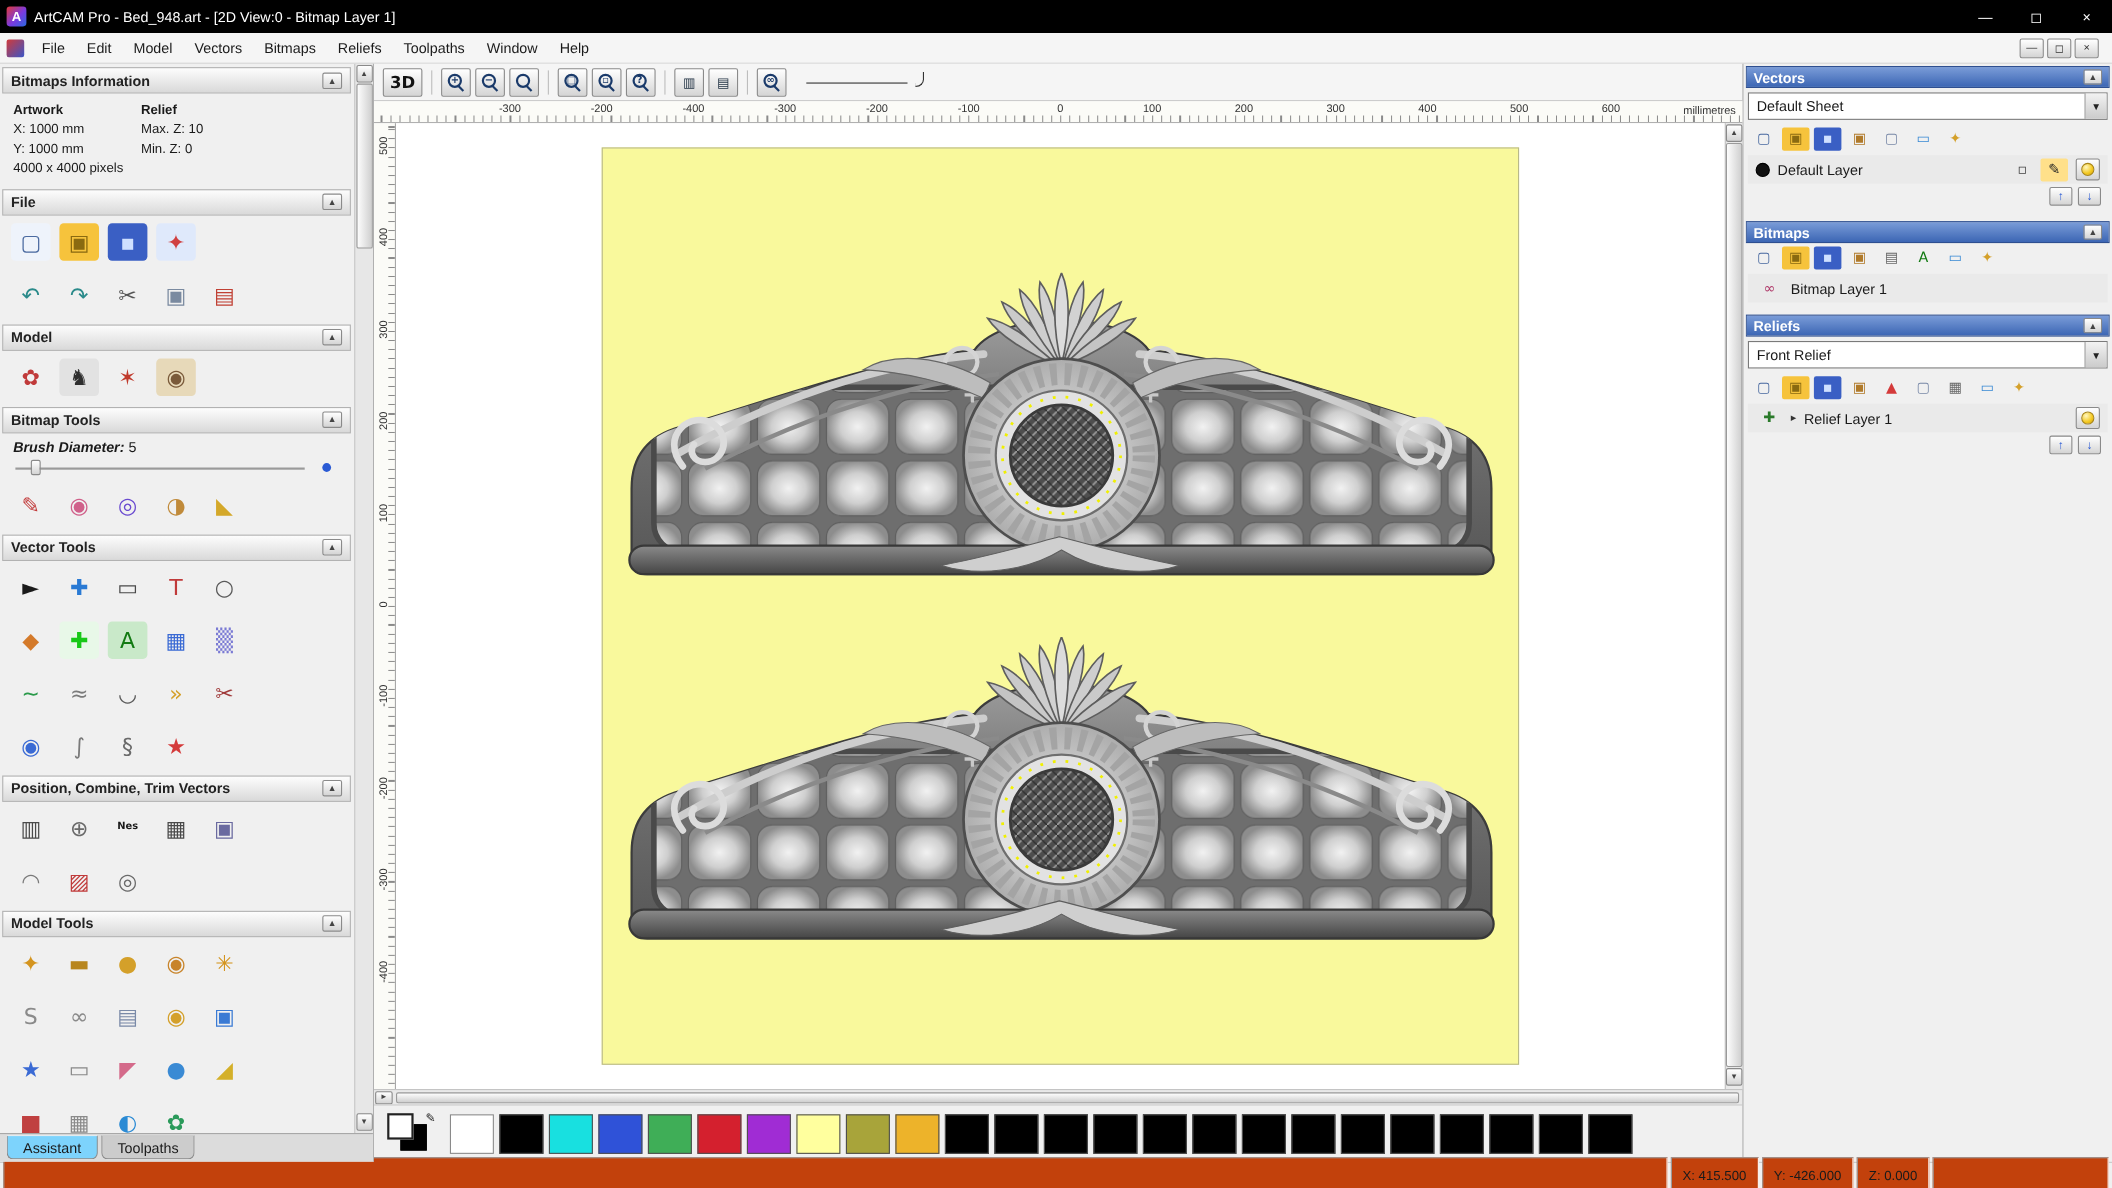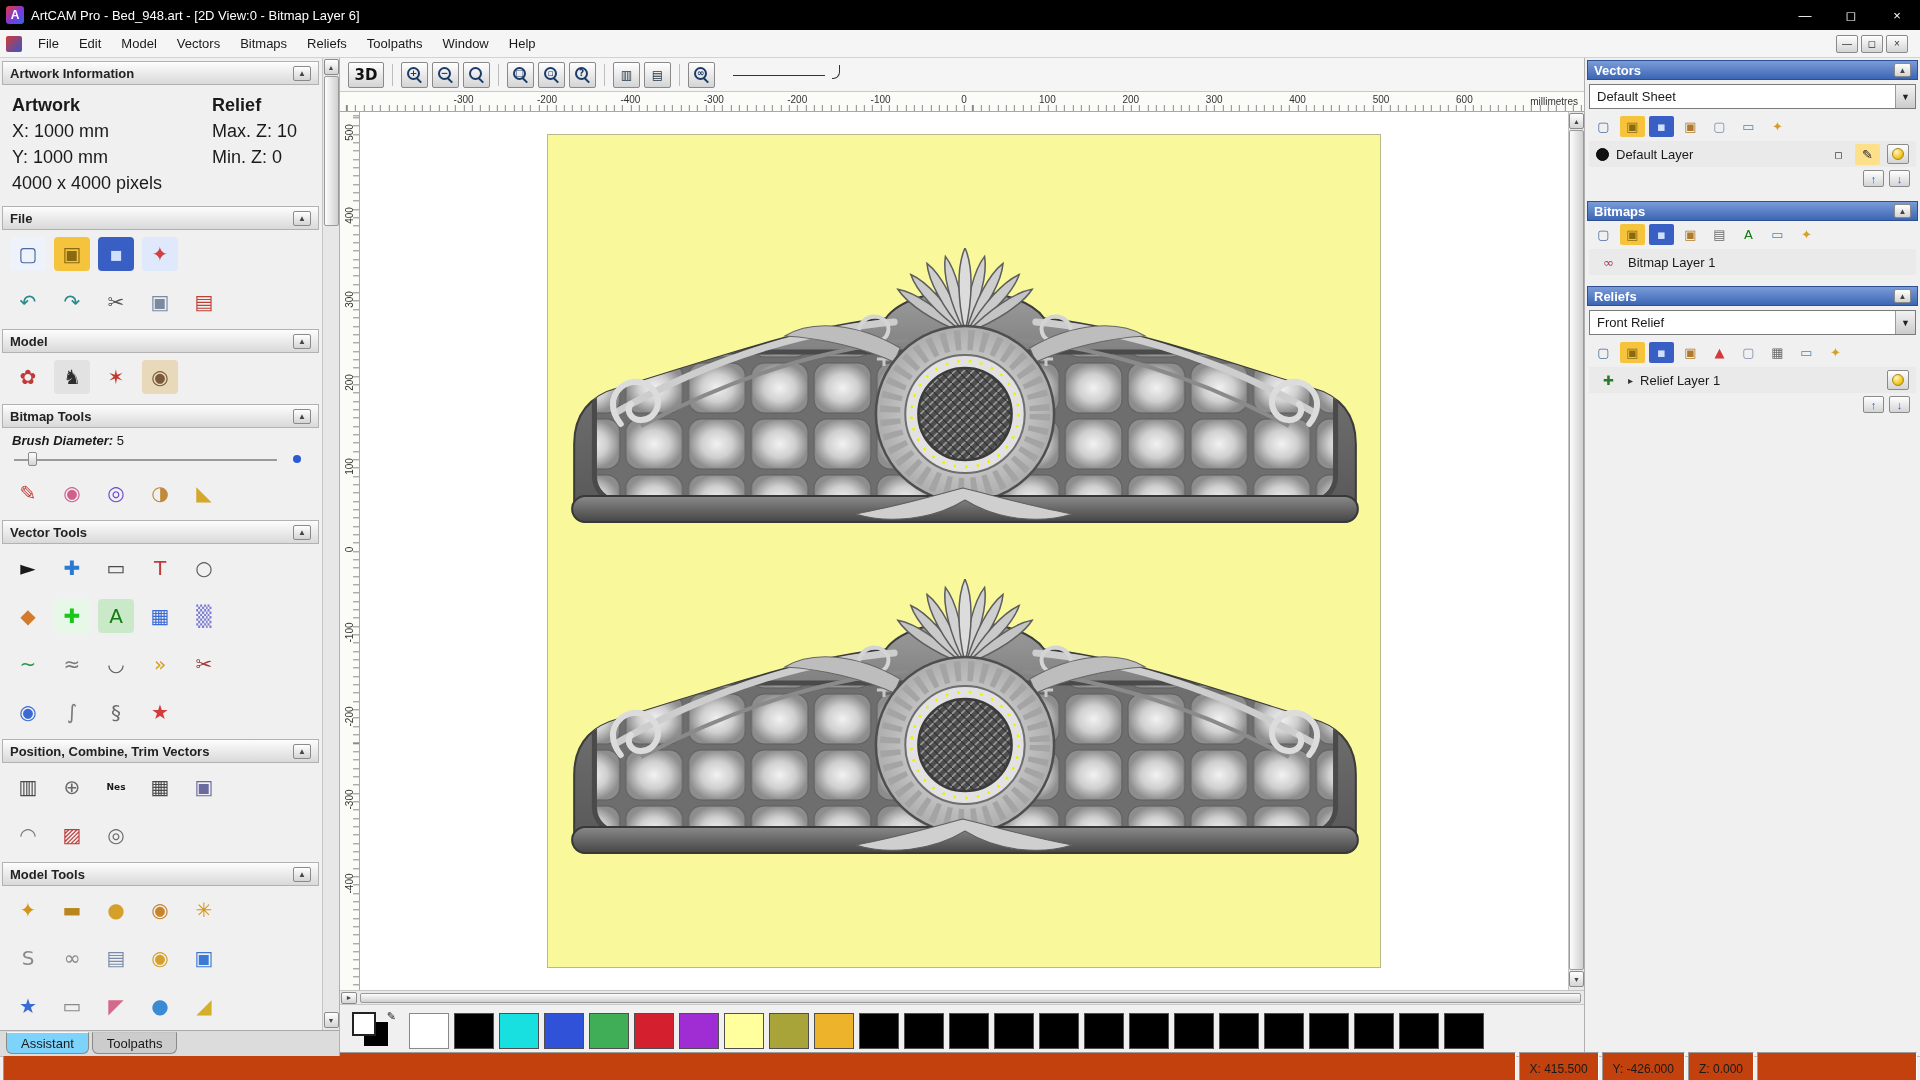--- a/index.html
+++ b/index.html
@@ -25,21 +25,21 @@
 
   
   .main{display:flex;height:998px}
 
   
   .left-panel{width:340px;background:#f0f0f0;border-right:1px solid #b0b0b0;display:flex;flex-direction:column;position:relative}
   .lp-content{height:972px;overflow:hidden;padding-right:18px;position:relative}
   .sec-hdr{height:24px;margin:3px 2px 0 2px;background:linear-gradient(#fdfdfd,#d9d9d9);border:1px solid #b2b2b2;
     display:flex;align-items:center;padding:0 7px;font-weight:bold;font-size:13px;color:#222}
   .hdr-btn{width:18px;height:15px;margin-left:auto;font-size:8px;color:#444;display:flex;align-items:center;justify-content:center}
-  .pi{display:flex;gap:50px;padding:7px 12px;font-size:18px;line-height:1.45}
+  .pi{display:flex;gap:16px;padding:7px 12px;font-size:12px;line-height:1.45}
   .pi b{display:block}
   .icon-row{display:flex;gap:8px;padding:7px 10px;align-items:center;flex-wrap:wrap}
   .icon{width:36px;height:34px;border-radius:4px;display:flex;align-items:center;justify-content:center;
     font-size:20px;line-height:1;font-family:"DejaVu Sans",sans-serif}
   .icon.txt{font-size:9px;font-weight:bold;letter-spacing:0}
   .brush-row{padding:5px 12px 0 12px;font-size:13px}
   .brush-row i{font-weight:bold}
   .slider{position:relative;height:16px;margin:3px 14px 2px 14px}
   .slider::before{content:"";position:absolute;left:0;right:30px;top:8px;height:2px;background:#9a9a9a}
   .sl-thumb{position:absolute;left:14px;top:1px;width:9px;height:14px}
@@ -200,21 +200,21 @@
       <circle cx="400" cy="166" r="46" fill="url(#hatchP)" stroke="#3a3a3a" stroke-width="2.5"></circle>
       <rect x="12" y="248" width="776" height="26" rx="13" fill="url(#railG)" stroke="#383838" stroke-width="2"></rect>
       <path d="M400 252 C368 272 324 276 292 266 C334 258 368 248 398 240 C430 248 464 258 506 266 C474 276 432 272 400 252 Z" fill="#cfcfcf" stroke="#5e5e5e"></path>
       <circle cx="400" cy="166" r="53" fill="none" stroke="#f0f000" stroke-width="2.5" stroke-dasharray="2.5 9"></circle>
     </g>
   </defs>
 </svg>
 
 <div class="titlebar">
   <div class="app-logo">A</div>
-  <div class="title-text">ArtCAM Pro - Bed_948.art - [2D View:0 - Bitmap Layer 6]</div>
+  <div class="title-text">ArtCAM Pro - Bed_948.art - [2D View:0 - Bitmap Layer 1]</div>
   <div class="win-btns">
     <div class="win-btn">—</div>
     <div class="win-btn">◻</div>
     <div class="win-btn">×</div>
   </div>
 </div>
 
 <div class="menubar">
   <div class="doc-logo"></div>
   <div id="menu-items" style="display:flex">
@@ -234,21 +234,21 @@
     <div class="cbtn bev">×</div>
   </div>
 </div>
 
 <div class="main">
 
   <div class="left-panel">
     <div class="lp-content">
 
       <div class="sec-hdr">
-        <span>Artwork Information</span>
+        <span>Bitmaps Information</span>
         <span class="hdr-btn bev">▲</span>
       </div>
       <div class="pi">
         <div>
           <b>Artwork</b>
           <span>X: 1000 mm</span><br>
           <span>Y: 1000 mm</span><br>
           <span>4000 x 4000 pixels</span>
         </div>
         <div>

